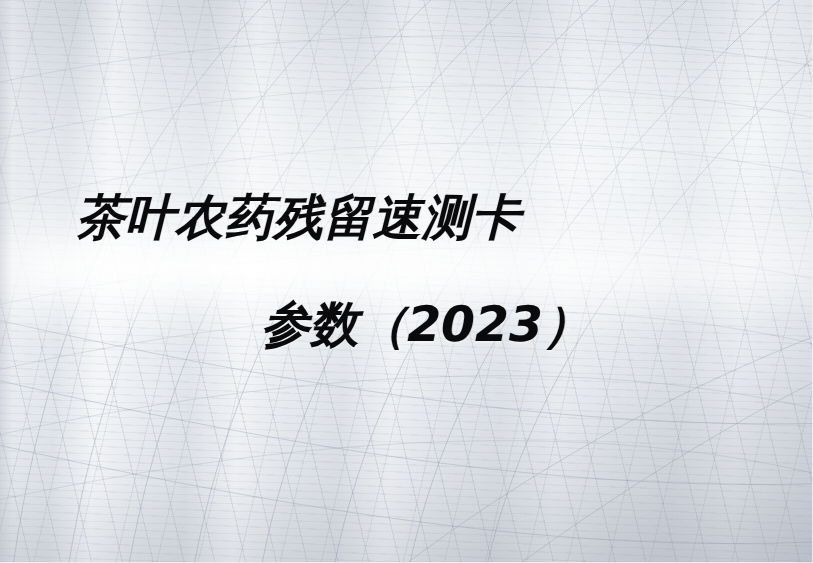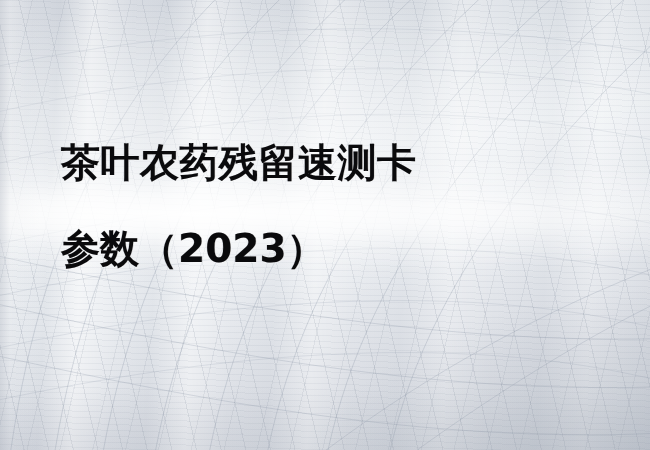--- a/index.html
+++ b/index.html
@@ -131,39 +131,41 @@
         rgba(140,149,164,0.00) 70%),
       linear-gradient(0deg,
         rgba(150,158,172,0.14) 0%,
         rgba(150,158,172,0.00) 14%);
   }
 
   
   #title-block {
     position: absolute;
     left: 61px;
-    top: 120px;
+    top: 132px;
     width: 560px;
+    font-style: italic;
   }
   .title-line {
     font-family: "DejaVu Sans", "Liberation Sans", sans-serif;
     font-size: 39px;
     font-weight: 700;
     line-height: 86px;
     color: #0a0a0c;
     letter-spacing: 0.5px;
     white-space: nowrap;
     
     text-shadow:
       0.5px 0 0 rgba(60,40,20,0.22),
       -0.5px 0 0 rgba(30,50,90,0.18),
       0 1px 1px rgba(255,255,255,0.35);
   }
   #title-line-2 {
     letter-spacing: 0px;
+    text-align: center;
   }
 </style>
 </head>
 <body>
 
 <div id="banner">
 
   <div class="bg-layer" id="bg-base"></div>
   <div class="bg-layer" id="bg-bands"></div>
 

